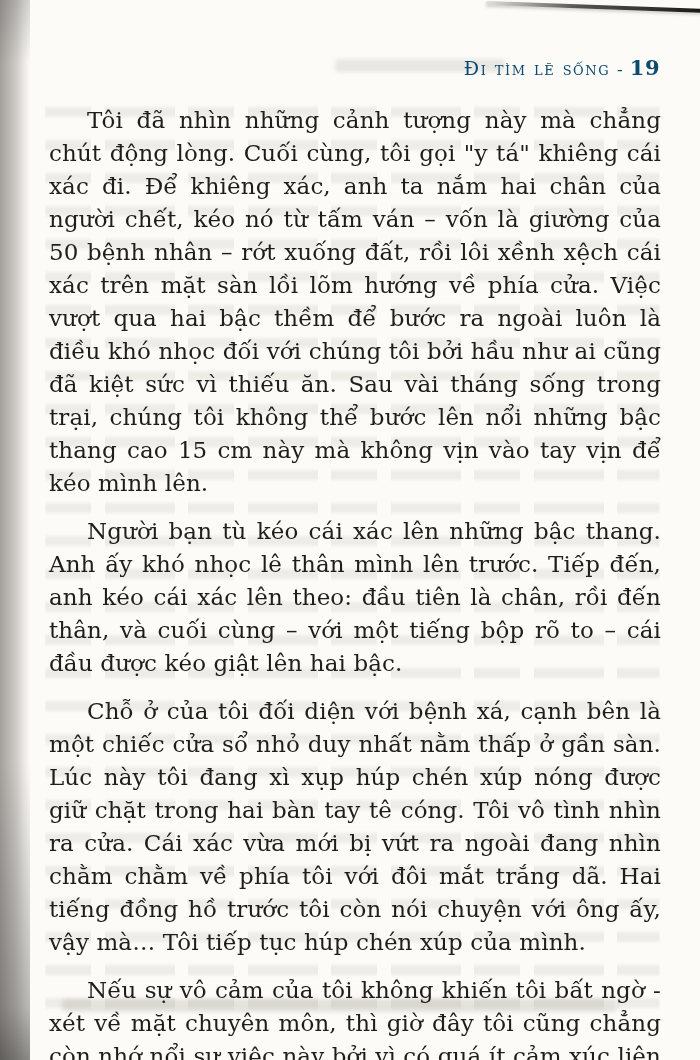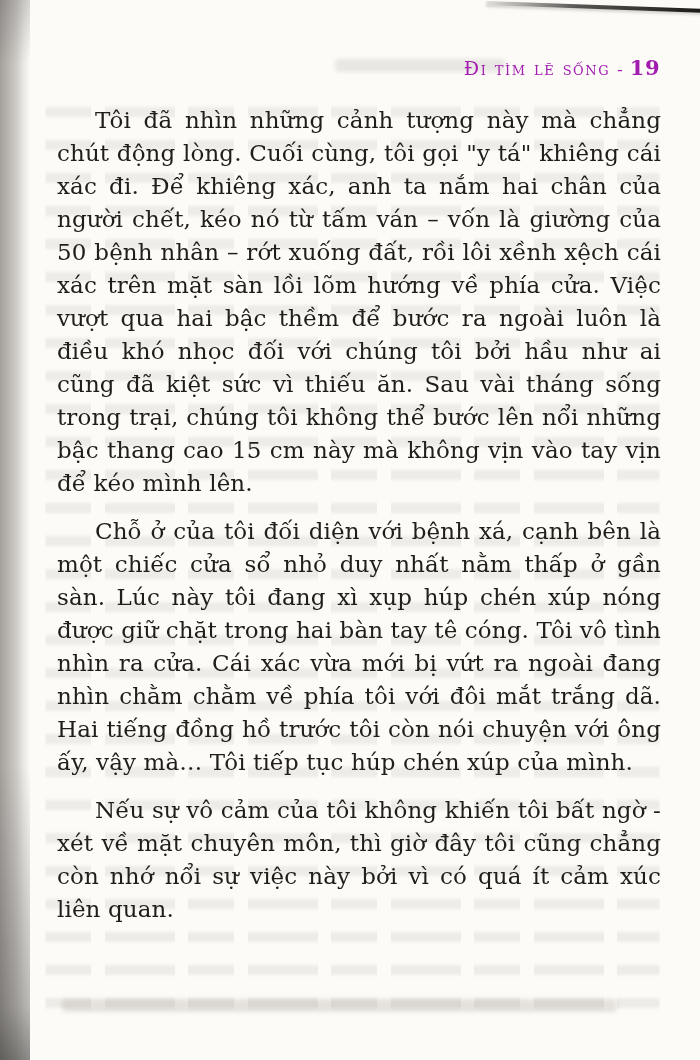--- a/index.html
+++ b/index.html
@@ -56,21 +56,21 @@
   }
   .smudge-header { left: 335px; top: 59px; width: 170px; height: 13px; }
   .smudge-bottom { left: 62px; top: 999px; width: 555px; height: 13px; background: rgba(110,102,90,0.16); }
 
   .header {
     position: absolute;
     top: 55px; right: 40px;
     display: flex;
     align-items: baseline;
     gap: 7px;
-    color: #a21caf;
+    color: #0c4a6e;
   }
   .header .title {
     font-variant: small-caps;
     font-size: 19px;
     letter-spacing: 1.5px;
   }
   .header .sep { font-size: 17px; }
   .header .pagenum {
     font-size: 21px;
     font-weight: bold;
@@ -81,21 +81,21 @@
     position: absolute;
     left: 45px; top: 104px;
     width: 616px;
     color: #201d1a;
     font-size: 23px;
     line-height: 33px;
     text-align: justify;
     letter-spacing: 0.1px;
   }
   .bodytext p {
-    margin: 0 0 15px 12px;
+    margin: 0 0 15px 4px;
     text-indent: 38px;
   }
 </style>
 </head>
 <body>
 
 <div class="page">
 
   <div class="spine"></div>
   <div class="corner-line"></div>
@@ -104,17 +104,18 @@
   <div class="smudge smudge-bottom"></div>
 
   <header class="header">
     <span class="title">Đi tìm lẽ sống</span>
     <span class="sep">-</span>
     <span class="pagenum">19</span>
   </header>
 
   <main class="bodytext">
     <p>Tôi đã nhìn những cảnh tượng này mà chẳng chút động lòng. Cuối cùng, tôi gọi "y tá" khiêng cái xác đi. Để khiêng xác, anh ta nắm hai chân của người chết, kéo nó từ tấm ván – vốn là giường của 50 bệnh nhân – rớt xuống đất, rồi lôi xềnh xệch cái xác trên mặt sàn lồi lõm hướng về phía cửa. Việc vượt qua hai bậc thềm để bước ra ngoài luôn là điều khó nhọc đối với chúng tôi bởi hầu như ai cũng đã kiệt sức vì thiếu ăn. Sau vài tháng sống trong trại, chúng tôi không thể bước lên nổi những bậc thang cao 15 cm này mà không vịn vào tay vịn để kéo mình lên.</p>
+    <p>Người bạn tù kéo cái xác lên những bậc thang. Anh ấy khó nhọc lê thân mình lên trước. Tiếp đến, anh kéo cái xác lên theo: đầu tiên là chân, rồi đến thân, và cuối cùng – với một tiếng bộp rõ to – cái đầu được kéo giật lên hai bậc.</p>
     <p>Chỗ ở của tôi đối diện với bệnh xá, cạnh bên là một chiếc cửa sổ nhỏ duy nhất nằm thấp ở gần sàn. Lúc này tôi đang xì xụp húp chén xúp nóng được giữ chặt trong hai bàn tay tê cóng. Tôi vô tình nhìn ra cửa. Cái xác vừa mới bị vứt ra ngoài đang nhìn chằm chằm về phía tôi với đôi mắt trắng dã. Hai tiếng đồng hồ trước tôi còn nói chuyện với ông ấy, vậy mà… Tôi tiếp tục húp chén xúp của mình.</p>
     <p>Nếu sự vô cảm của tôi không khiến tôi bất ngờ - xét về mặt chuyên môn, thì giờ đây tôi cũng chẳng còn nhớ nổi sự việc này bởi vì có quá ít cảm xúc liên quan.</p>
   </main>
 
 </div>
 
 </body></html>

